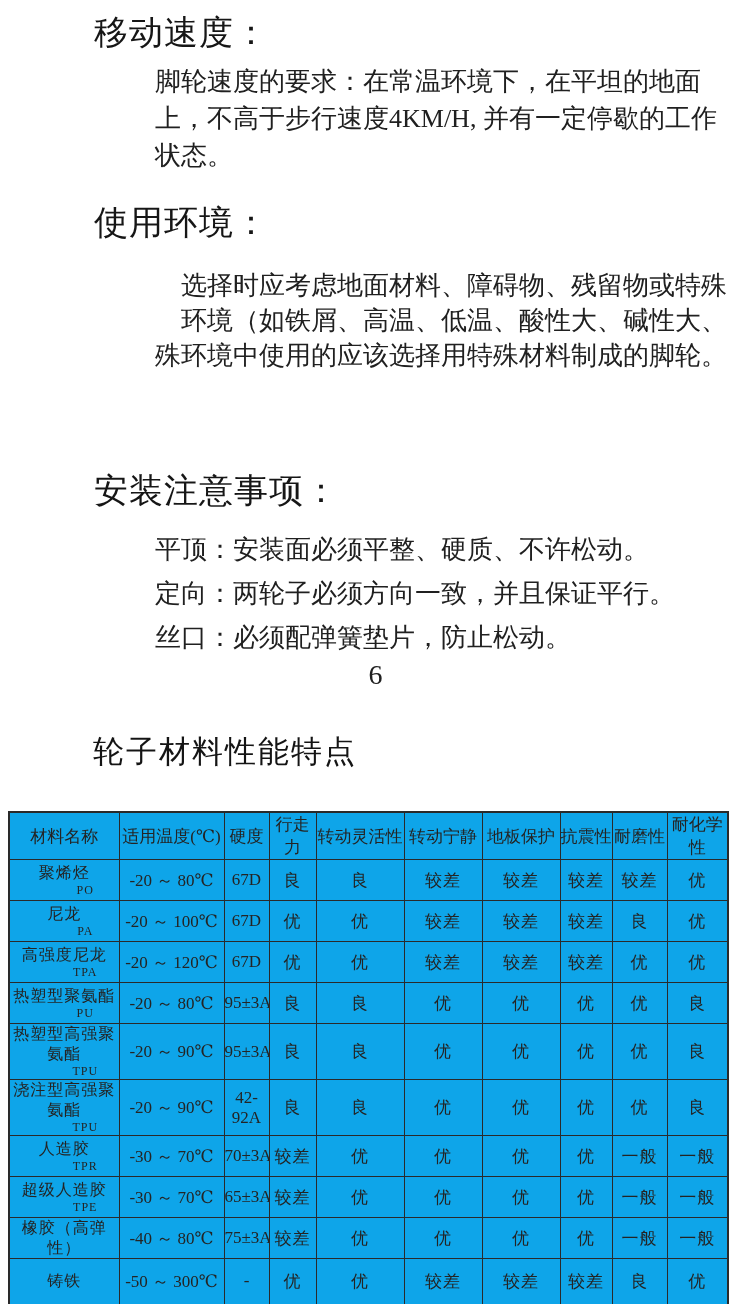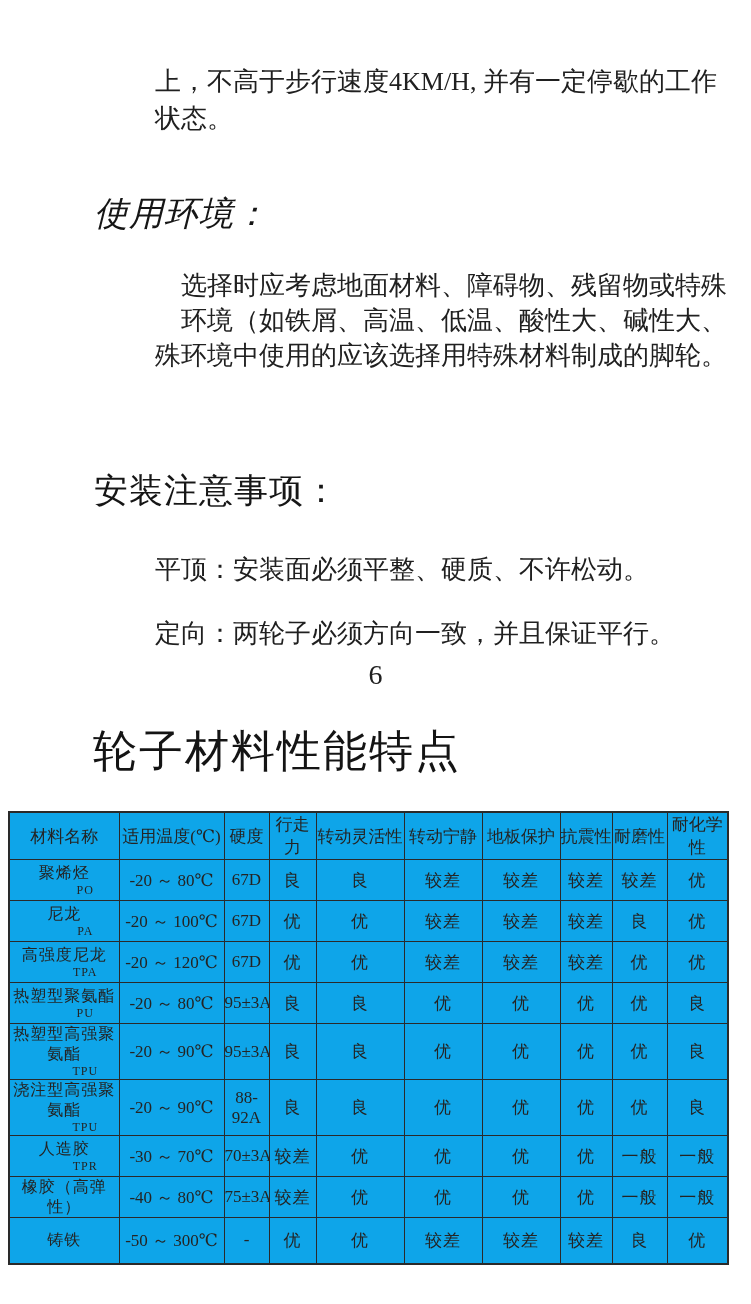--- a/index.html
+++ b/index.html
@@ -12,39 +12,39 @@
     overflow:hidden;
   }
   .page { position:relative; width:751px; height:1304px; background:#ffffff; }
 
   .sec-heading {
     position:absolute; left:94px;
     font-size:34px; line-height:46px; font-weight:400;
     letter-spacing:1px; white-space:nowrap; color:#161616;
   }
   #sec1-heading { top:10px; }
-  #sec2-heading { top:191px;font-style:italic; }
+  #sec2-heading { top:200px; }
   #sec3-heading { top:468px;text-align:center; }
 
   .para { position:absolute; left:155px; white-space:nowrap; color:#202020; }
   .para .line { font-size:26px; line-height:37px; }
   #sec1-para { top:63px; }
   #sec2-para { top:268px; line-height:35px;text-align:right; }
   #sec2-para .line { line-height:35px; }
   #sec3-para { top:528px; }
-  #sec3-para .line { line-height:44px;margin-top:20px; }
+  #sec3-para .line { line-height:44px; }
 
   .page-number {
     position:absolute; top:657px; left:0; width:751px;
     text-align:center; font-size:28px; line-height:36px; color:#202020;
   }
 
   .table-title {
     position:absolute; left:93px; top:727px;
-    font-size:44px; line-height:50px; font-weight:400;
+    font-size:31px; line-height:50px; font-weight:400;
     letter-spacing:2px; white-space:nowrap; color:#141414;
   }
 
   table.materials {
     position:absolute; left:8px; top:811px;
     width:719px; table-layout:fixed;
     border-collapse:collapse;
     border:2px solid #2a2a2a;
     background:#0ea5e9;
   }
@@ -62,36 +62,39 @@
   .mat-code { display:block; font-size:12px; line-height:15px; letter-spacing:1px;margin-left:42px; }
   td.temp { font-size:17px; letter-spacing:0; }
   td.hard { font-size:14px; }
   td.val  { font-size:17px; letter-spacing:1px; }
 </style>
 </head>
 <body>
 
 <div class="page">
 
+  <div class="sec-heading" id="sec1-heading">移动速度：</div>
   <div class="para" id="sec1-para">
+    <div class="line">脚轮速度的要求：在常温环境下，在平坦的地面</div>
     <div class="line">上，不高于步行速度4KM/H, 并有一定停歇的工作</div>
     <div class="line">状态。</div>
   </div>
 
   <div class="sec-heading" id="sec2-heading">使用环境：</div>
   <div class="para" id="sec2-para">
     <div class="line">选择时应考虑地面材料、障碍物、残留物或特殊</div>
     <div class="line">环境（如铁屑、高温、低温、酸性大、碱性大、</div>
     <div class="line">殊环境中使用的应该选择用特殊材料制成的脚轮。</div>
   </div>
 
   <div class="sec-heading" id="sec3-heading">安装注意事项：</div>
   <div class="para" id="sec3-para">
     <div class="line">平顶：安装面必须平整、硬质、不许松动。</div>
     <div class="line">定向：两轮子必须方向一致，并且保证平行。</div>
+    <div class="line">丝口：必须配弹簧垫片，防止松动。</div>
   </div>
 
   <div class="page-number">6</div>
 
   <div class="table-title">轮子材料性能特点</div>
 
   <table class="materials">
     <colgroup>
       <col style="width:110px">
         <col style="width:105px">
@@ -193,21 +196,21 @@
           <td class="val">优</td>
           <td class="val">优</td>
           <td class="val">良</td>
         </tr>
         <tr>
           <td class="mat">
             <span class="mat-name">浇注型高强聚氨酯</span>
             <span class="mat-code">TPU</span>
           </td>
           <td class="temp">-20 ～ 90℃</td>
-          <td class="hard">88-92A</td>
+          <td class="hard">42-92A</td>
           <td class="val">良</td>
           <td class="val">良</td>
           <td class="val">优</td>
           <td class="val">优</td>
           <td class="val">优</td>
           <td class="val">优</td>
           <td class="val">良</td>
         </tr>
         <tr>
           <td class="mat">
@@ -219,20 +222,35 @@
           <td class="val">较差</td>
           <td class="val">优</td>
           <td class="val">优</td>
           <td class="val">优</td>
           <td class="val">优</td>
           <td class="val">一般</td>
           <td class="val">一般</td>
         </tr>
         <tr>
           <td class="mat">
+            <span class="mat-name">超级人造胶</span>
+            <span class="mat-code">TPE</span>
+          </td>
+          <td class="temp">-30 ～ 70℃</td>
+          <td class="hard">65±3A</td>
+          <td class="val">较差</td>
+          <td class="val">优</td>
+          <td class="val">优</td>
+          <td class="val">优</td>
+          <td class="val">优</td>
+          <td class="val">一般</td>
+          <td class="val">一般</td>
+        </tr>
+        <tr>
+          <td class="mat">
             <span class="mat-name">橡胶（高弹性）</span>
           </td>
           <td class="temp">-40 ～ 80℃</td>
           <td class="hard">75±3A</td>
           <td class="val">较差</td>
           <td class="val">优</td>
           <td class="val">优</td>
           <td class="val">优</td>
           <td class="val">优</td>
           <td class="val">一般</td>

